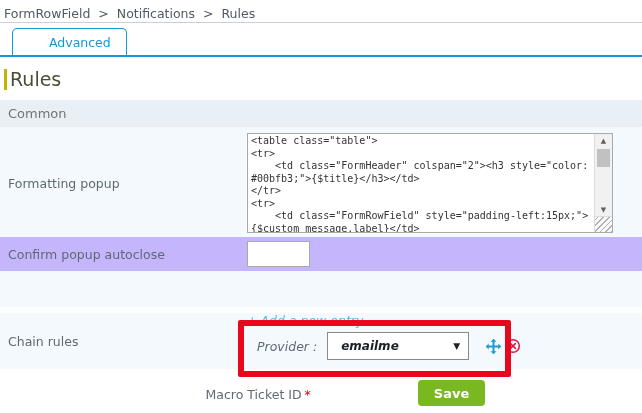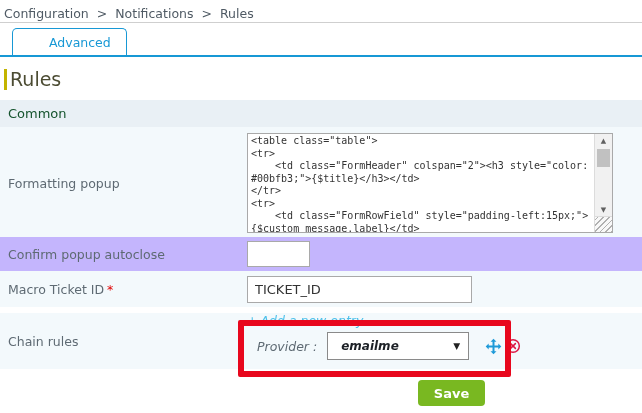--- a/index.html
+++ b/index.html
@@ -17,21 +17,21 @@
   .tab { font-size:12.5px; padding:0 15px; height:27px; line-height:27px;
          border-radius:5px 5px 0 0; cursor:pointer; }
   .tab.active { background:#1798d5; color:#fff; }
   .tab.inactive { background:#fff; color:#1798d5; border:1px solid #1798d5; border-bottom:none; margin-left:4px;padding-left:36px; }
 
   
   .page-title { margin:12px 0 10px 4px; font-size:19px; line-height:21px; color:#4c4c33;
                 border-left:3px solid #c3b400; padding-left:3px; width:max-content; }
 
   
-  .common-bar { height:27px; line-height:27px; background:#e9f0f5; color:#14532d;
+  .common-bar { height:27px; line-height:27px; background:#e9f0f5; color:#737373;
                 font-size:13px; padding-left:8px; }
 
   
   .row { display:flex; width:100%; }
   .row .lbl { width:247px; flex:0 0 247px; padding-left:8px; display:flex; align-items:center;
               font-size:12.5px; color:#5e6a73; }
   .row .fld { flex:1; }
   .bg-lt { background:#f3f9fc; }
   .bg-wh { background:#c4b5fd; }
   .req { color:#e00000; margin-left:3px; }
@@ -46,21 +46,21 @@
   .sb-btn { height:13px; display:flex; align-items:center; justify-content:center;
             font-size:7px; color:#606060; background:#f1f1f1; cursor:pointer; }
   .sb-track { flex:1; position:relative; background:#f1f1f1; }
   .sb-thumb { position:absolute; top:2px; left:2px; right:2px; height:18px; background:#c1c1c1; }
   .ta-grip { height:16px; background:#f8f8f8; border-top:1px solid #dcdcdc;
              background-image:repeating-linear-gradient(315deg,#b0b0b0 0 1px,transparent 1px 4px); }
 
   
   .row-confirm { height:34px; align-items:center; }
   .row-confirm input { width:63px; height:26px; border:1px solid #a9a9a9; font-size:13px; padding:0 5px; }
-  .row-macro { height:36px; align-items:center; }
+  .row-macro { height:36px; align-items:center;flex-direction:column; }
   .row-macro input { width:225px; height:27px; border:1px solid #a9a9a9; font-size:13px; padding:0 7px;
                      font-family:"DejaVu Sans","Liberation Sans",sans-serif; color:#333; }
 
   
   .row-chain { height:56px; margin-top:6px; }
   .chain-fld { padding-top:0;font-style:italic; }
   .add-link { font-size:12.5px; color:#4ec0ea; line-height:15px; cursor:pointer; width:max-content; }
   .add-link .plus { margin-right:3px; }
   .provider-line { display:flex; align-items:center; margin-top:4px; }
   .provider-lbl { font-size:12.5px; color:#5e6a73; margin-left:10px; }
@@ -82,21 +82,21 @@
   .save-btn { width:67px; height:26px; background:#79b821; border:none; border-radius:4px;
               color:#fff; font-size:13px; font-weight:bold; cursor:pointer;
               font-family:"DejaVu Sans","Liberation Sans",sans-serif; }
 </style>
 </head>
 <body>
 
 <div id="page">
 
   <div class="breadcrumb">
-    <span>Configuration</span>
+    <span>FormRowField</span>
     <span class="sep">&gt;</span>
     <span>Notifications</span>
     <span class="sep">&gt;</span>
     <span>Rules</span>
   </div>
 
   <div class="tabs">
     <div class="tab inactive">Advanced</div>
   </div>
 

